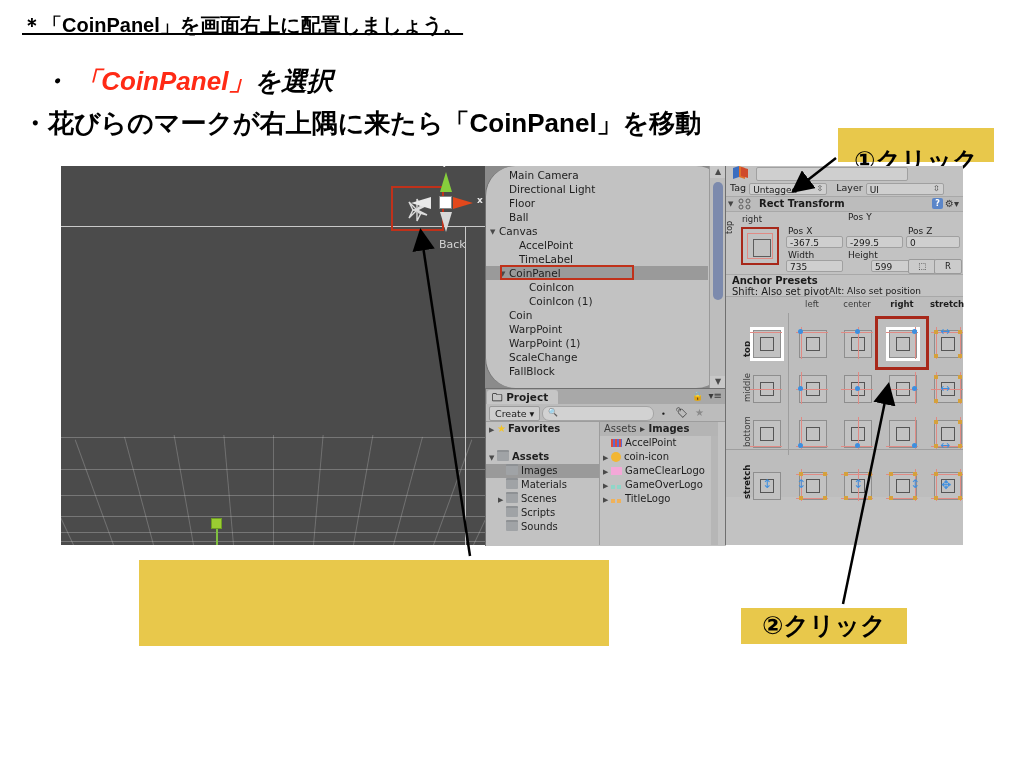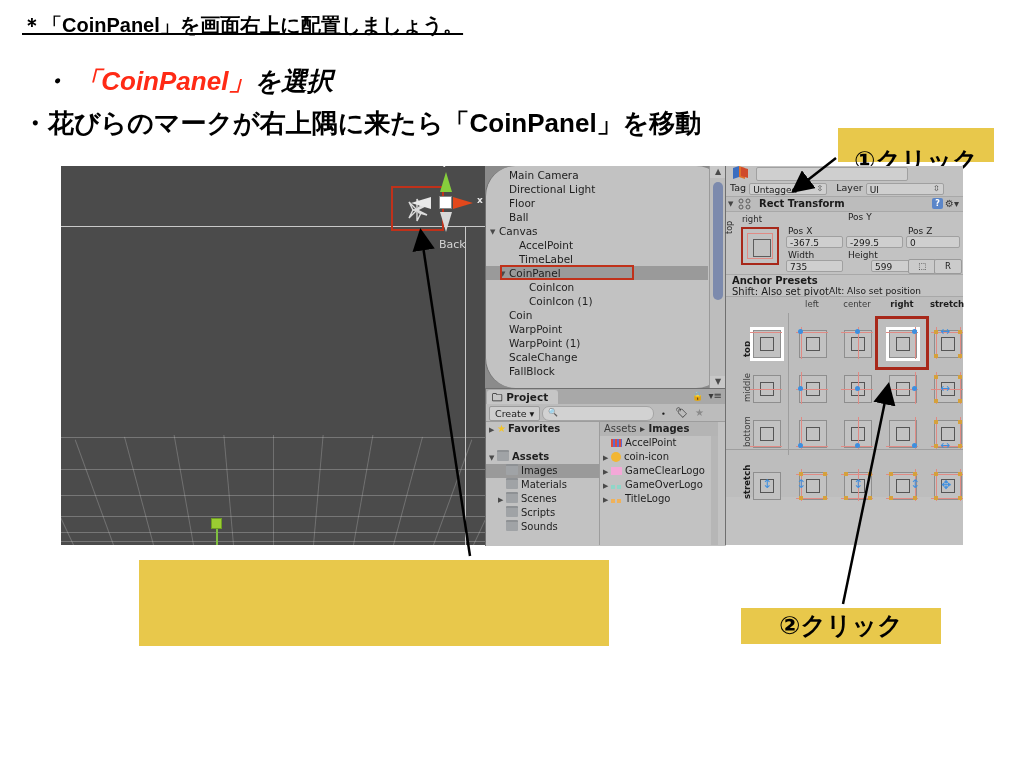--- a/index.html
+++ b/index.html
@@ -29,21 +29,21 @@
   .callout{
     position:absolute;
     background:#e8c84b;
     color:#000;
     font-weight:bold;
     text-align:center;
     white-space:nowrap;
     line-height:1.15;
   }
   #callout1{left:838px;top:128px;width:156px;height:34px;font-size:25px;padding-top:18px;box-sizing:border-box;}
-  #callout2{left:741px;top:608px;width:200px;height:36px;font-size:25px;padding-top:3px;box-sizing:border-box;}
+  #callout2{left:741px;top:608px;width:166px;height:36px;font-size:25px;padding-top:3px;box-sizing:border-box;}
   #callout3{left:139px;top:560px;width:470px;height:86px;font-size:28px;padding-top:5px;box-sizing:border-box;}
 
   
   #unity{
     position:absolute;left:61px;top:166px;width:901px;height:379px;
     background:#8b8b8b;
     font-family:"DejaVu Sans","Liberation Sans",sans-serif;
     font-size:10px;
     color:#1a1a1a;
   }

